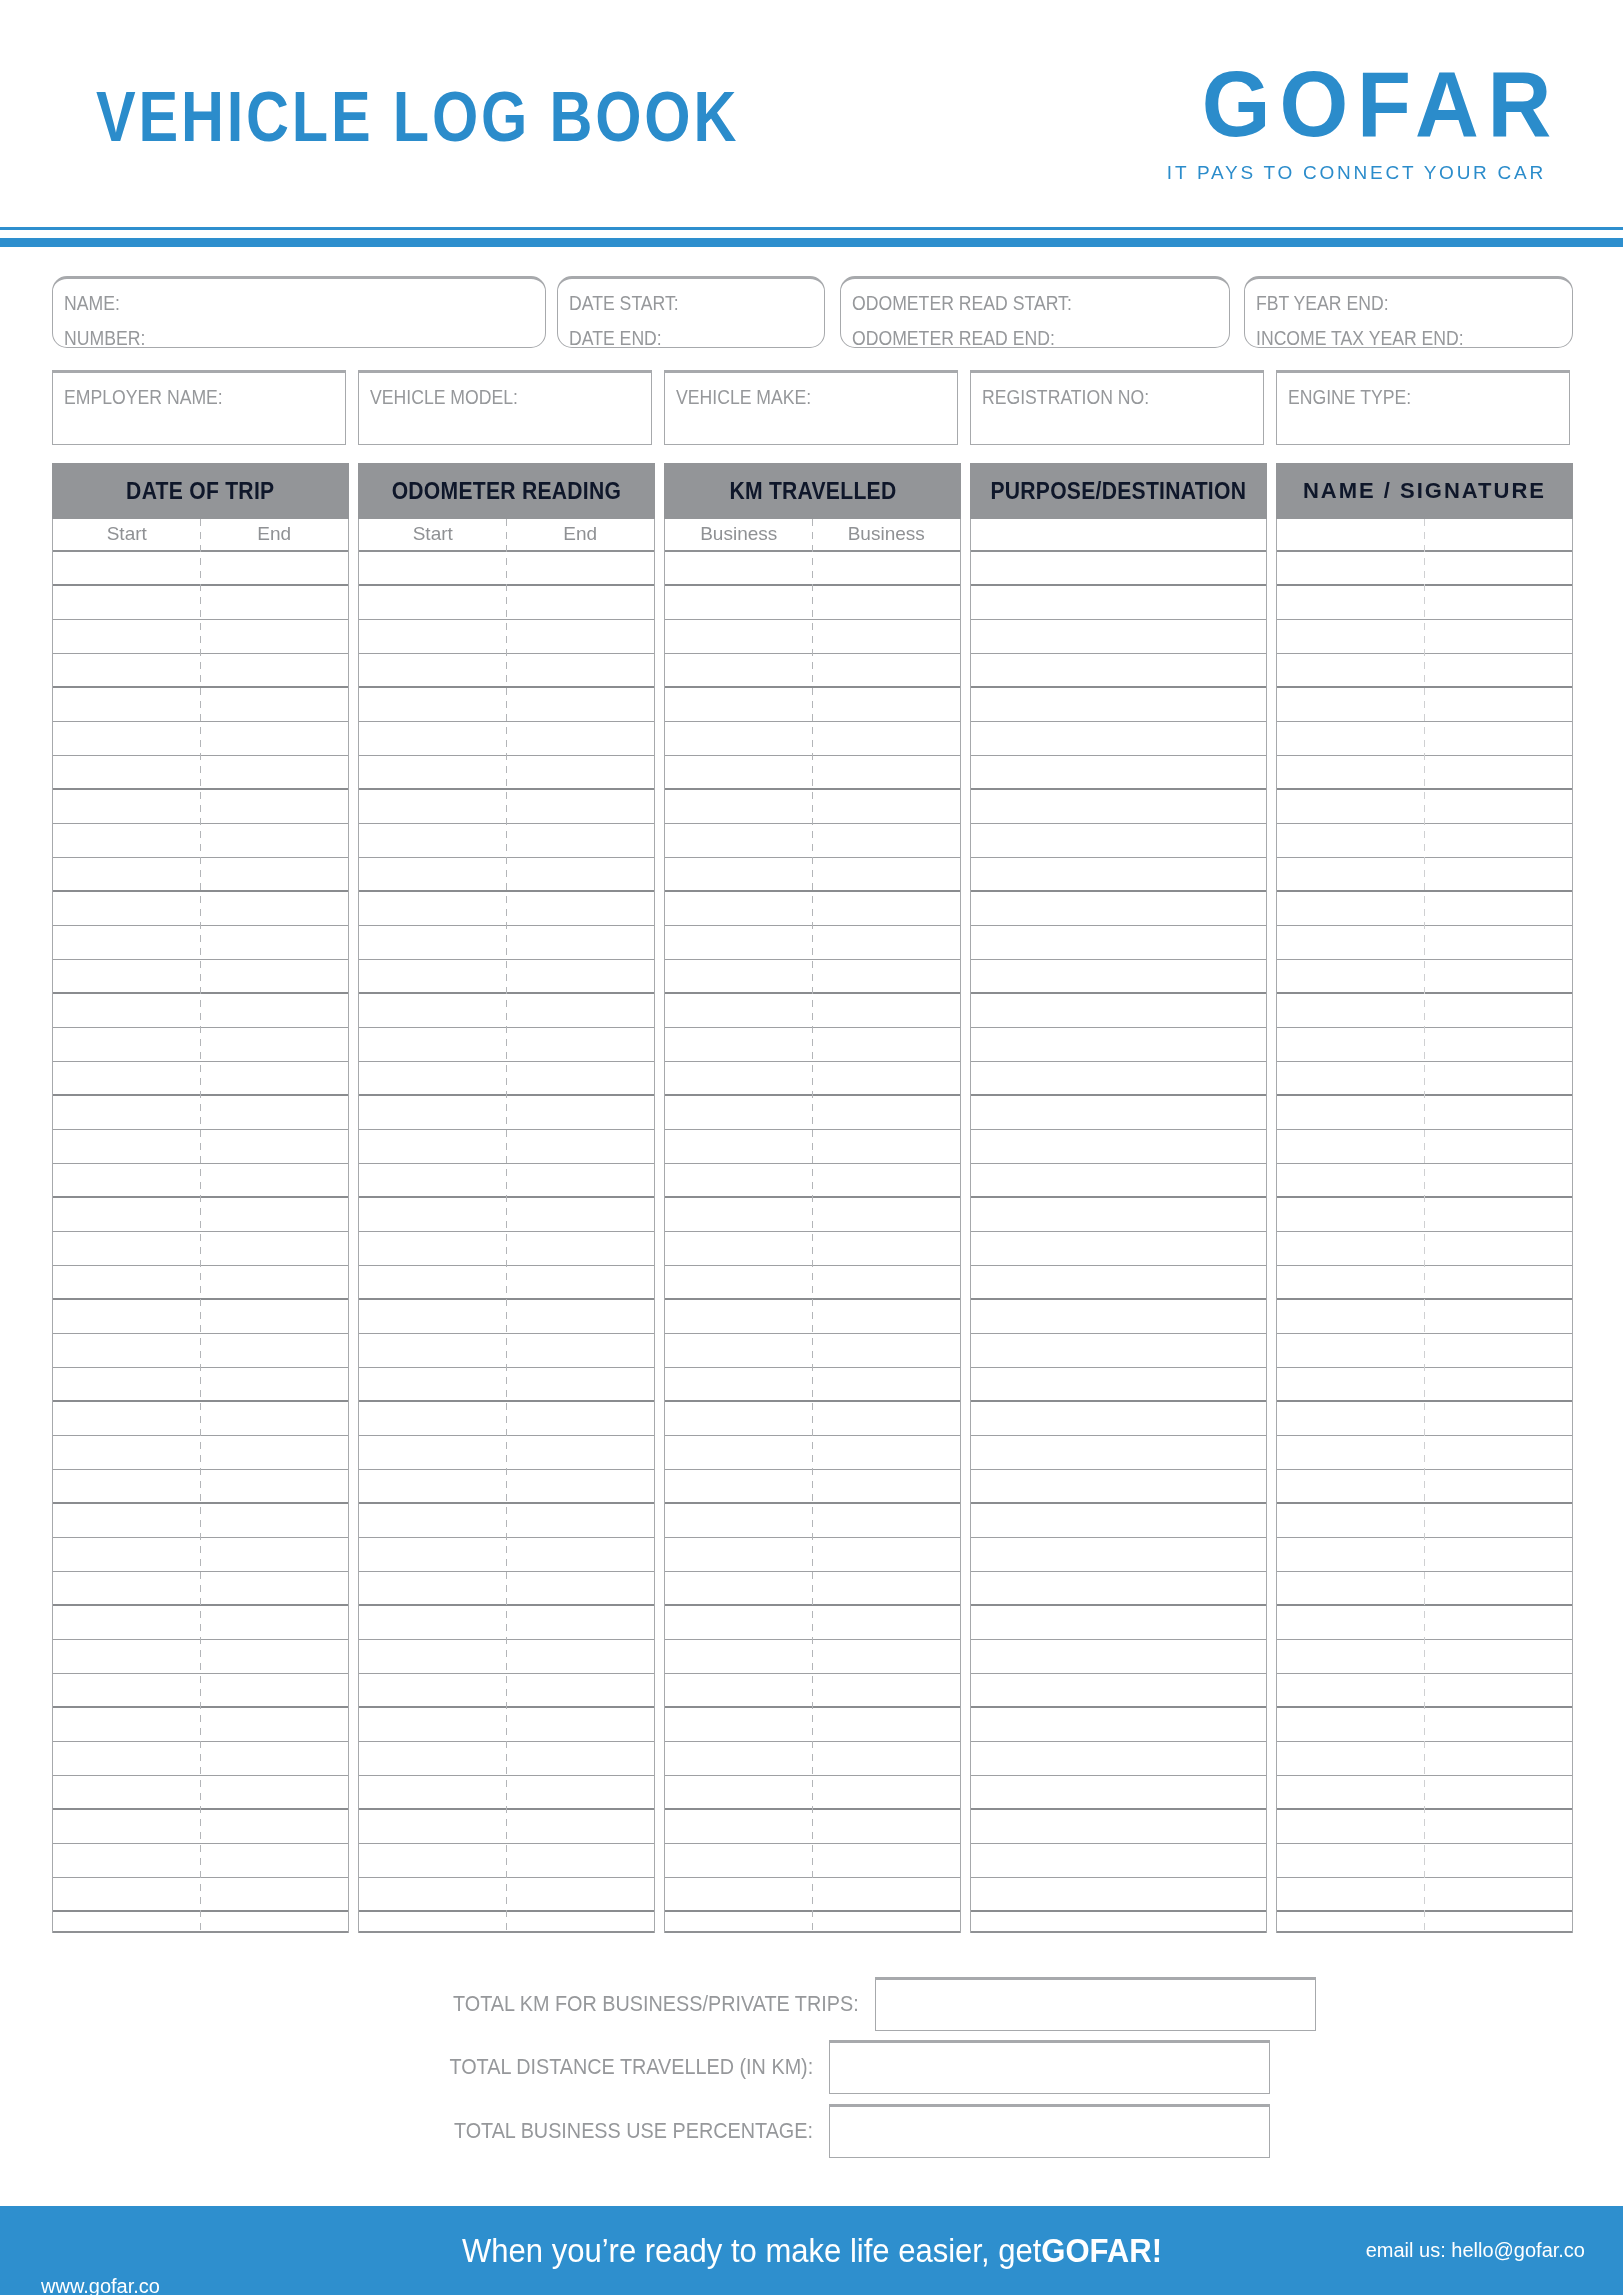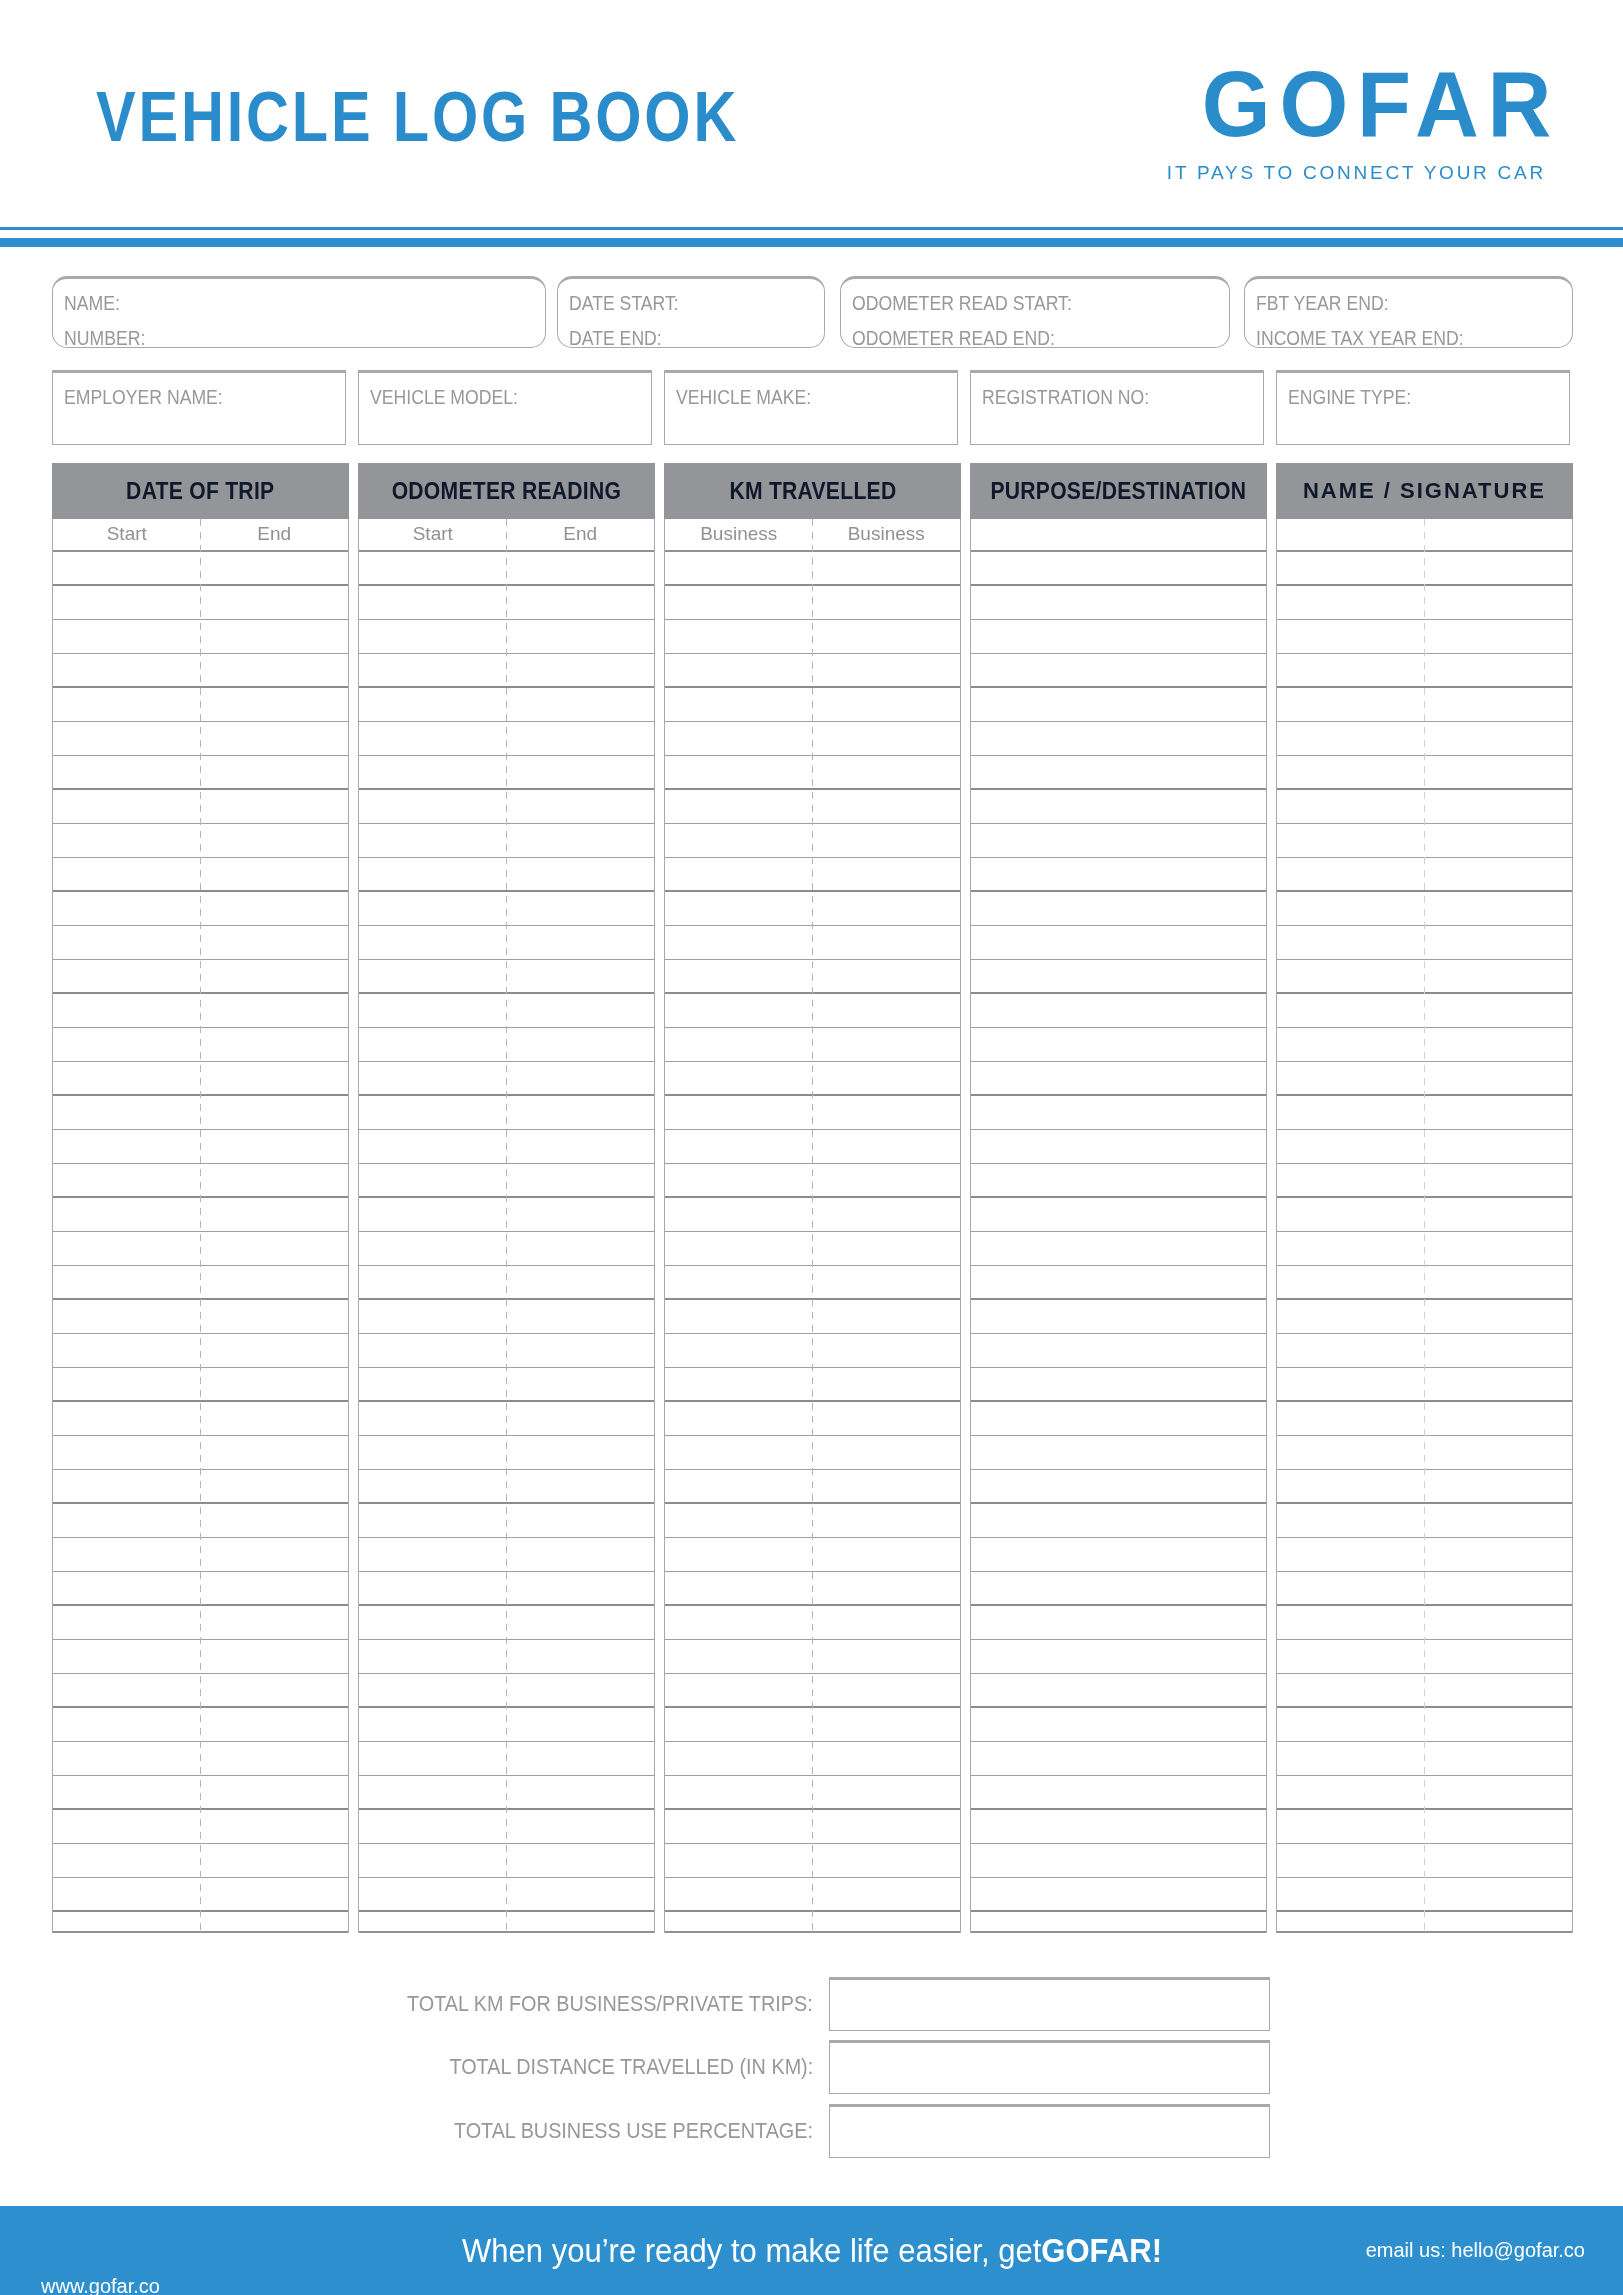--- a/index.html
+++ b/index.html
@@ -72,21 +72,21 @@
   .trow{height:34px;box-sizing:border-box;border-bottom:1.3px solid var(--row-line,#9ea0a3);}
   .trow:nth-child(3n+1){border-bottom-width:2px;border-bottom-color:var(--row-line-dark,#8a8c8f);}
   .trow:last-child{border-bottom:none;}
   .vdash{
     position:absolute;top:56px;bottom:2.6px;left:50%;width:1.3px;margin-left:-0.7px;
     background:repeating-linear-gradient(to bottom,var(--dash,#b3b5b8) 0 7.2px,transparent 7.2px 13px);
   }
   .vdash.light{background:repeating-linear-gradient(to bottom,var(--dash-light,#cfd0d2) 0 7.2px,transparent 7.2px 13px);}
   
   .tot-row{position:absolute;left:0;width:1270px;height:54px;}
-  .t1{top:1977px;}.t2{top:2040px;}.t3{top:2104px;}
+  .t1{top:1977px;padding-left:46px;}.t2{top:2040px;}.t3{top:2104px;}
   .tot-label{
     position:absolute;right:457px;top:0;height:100%;display:flex;align-items:center;
     font-size:22px;color:var(--label-text,#96989b);white-space:nowrap;
   }
   .tot-label .cond{display:inline-block;transform:scaleX(.9);transform-origin:right center;}
   .tot-box{
     position:absolute;right:0;top:0;width:441px;height:100%;background:#fff;box-sizing:border-box;
     border:1.3px solid var(--border,#a7a9ac);border-top-width:3.3px;
   }
   

